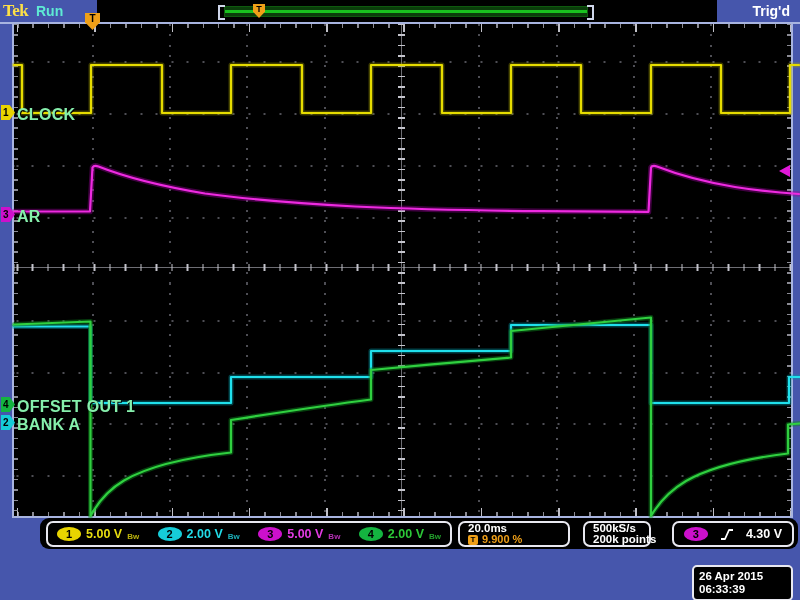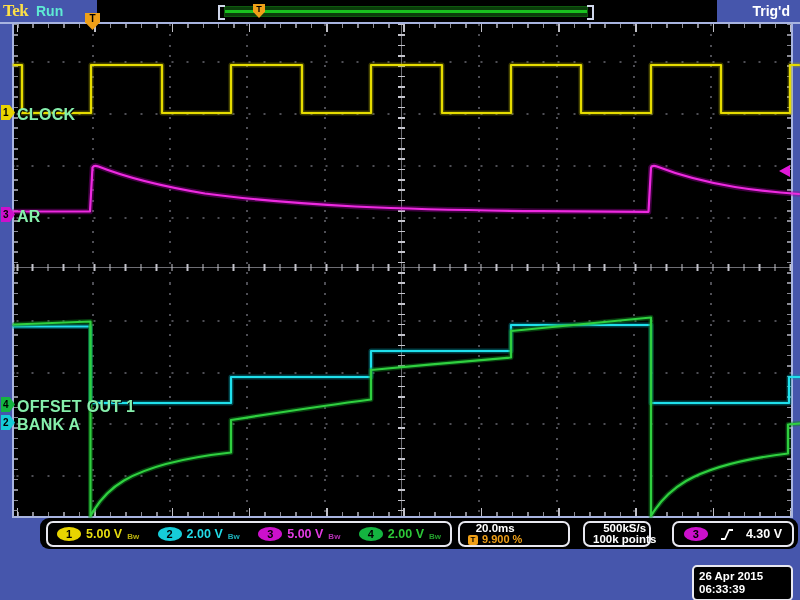--- a/index.html
+++ b/index.html
@@ -68,21 +68,21 @@
   .rbox.trig{left:632px;width:122px;justify-content:center;gap:12px;}
   .ch-group{display:flex;align-items:center;gap:5px;}
   .oval{width:24px;height:14px;border-radius:50%;display:flex;align-items:center;justify-content:center;
         color:#000;font-weight:bold;font-size:11px;flex:0 0 auto;}
   .volts{font-weight:bold;font-size:12.5px;}
   .bw{font-weight:bold;font-size:8px;opacity:.8;transform:translateY(2px);}
   .c1{color:#e8de10;} .bg1{background:#e8d400;}
   .c2{color:#22dce8;} .bg2{background:#16ccd8;}
   .c3{color:#e23be2;} .bg3{background:#cc10cc;}
   .c4{color:#2cc838;} .bg4{background:#14b440;}
-  .two-line{display:flex;flex-direction:column;justify-content:center;padding-left:8px;line-height:11.5px;align-items:center;}
+  .two-line{display:flex;flex-direction:column;justify-content:center;padding-left:8px;line-height:11.5px;}
   .line-white{color:#fff;font-weight:bold;font-size:11.5px;white-space:nowrap;}
   .pos-line{display:flex;align-items:center;gap:4px;}
   .pos-icon{width:10px;height:10px;background:#f0a018;border-radius:2px;color:#000;font-size:8px;
             font-weight:bold;display:flex;align-items:center;justify-content:center;}
   .pos-val{color:#f0a018;font-weight:bold;font-size:11px;}
   .trig-level{color:#fff;font-weight:bold;font-size:12.5px;}
   
   .datetime{position:absolute;right:7px;top:565px;width:101px;height:36px;background:#000;
             border:2px solid #e8e8f0;border-radius:5px;box-sizing:border-box;
             display:flex;flex-direction:column;justify-content:center;padding-left:5px;line-height:13px;}
@@ -191,21 +191,21 @@
         <span class="pos-line">
           <span class="pos-icon">T</span>
           <span class="pos-val">9.900 %</span>
         </span>
       </div>
     </div>
 
     <div class="rbox acq">
       <div class="two-line">
         <span class="line-white">500kS/s</span>
-        <span class="line-white">100k points</span>
+        <span class="line-white">200k points</span>
       </div>
     </div>
 
     <div class="rbox trig">
       <span class="oval bg3">3</span>
       <svg width="14" height="13">
         <path d="M1,11 H5 L9,2 H13" fill="none" stroke="#ffffff" stroke-width="1.8" stroke-linejoin="round"></path>
       </svg>
       <span class="trig-level">4.30 V</span>
     </div>

